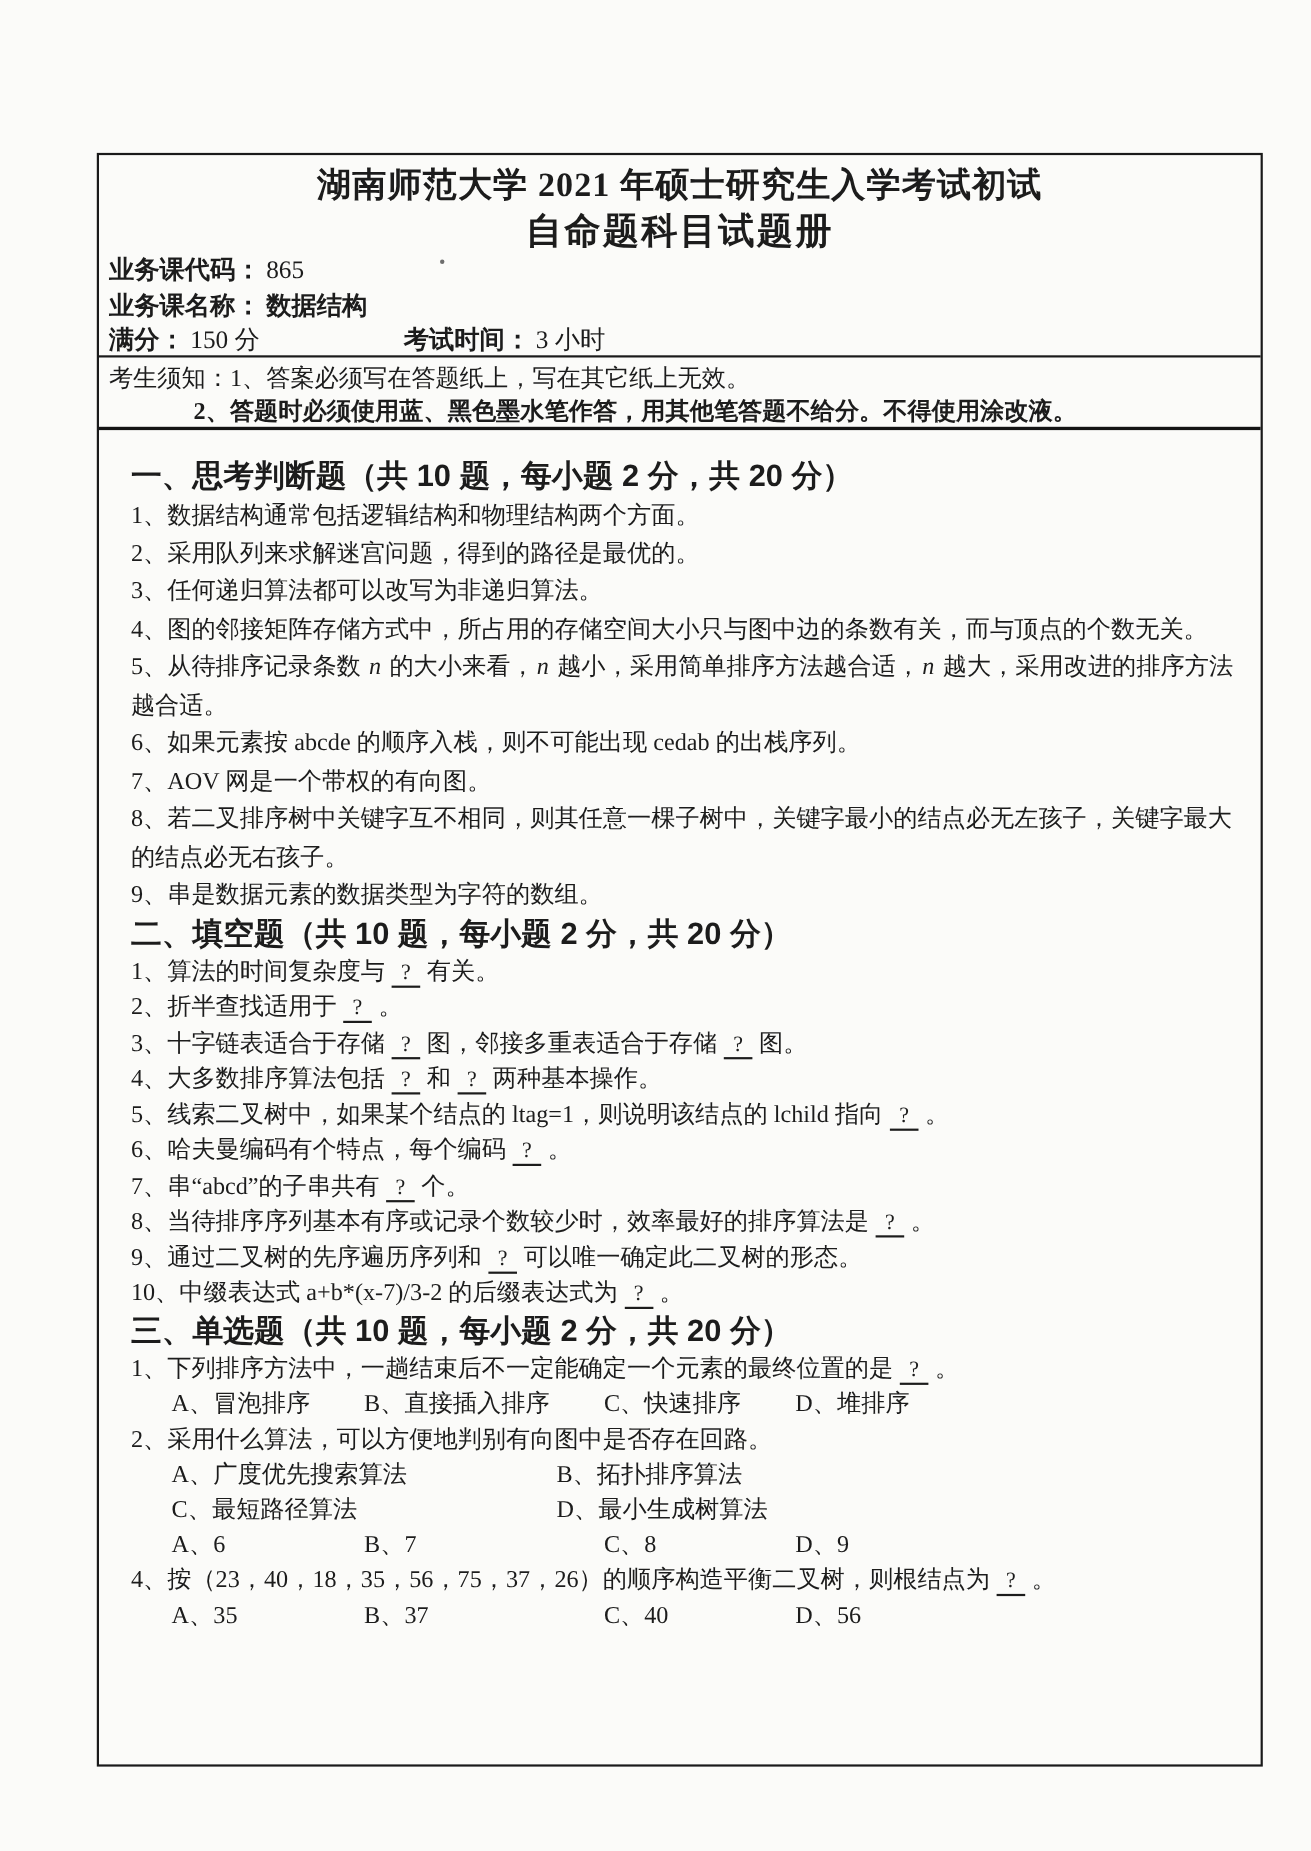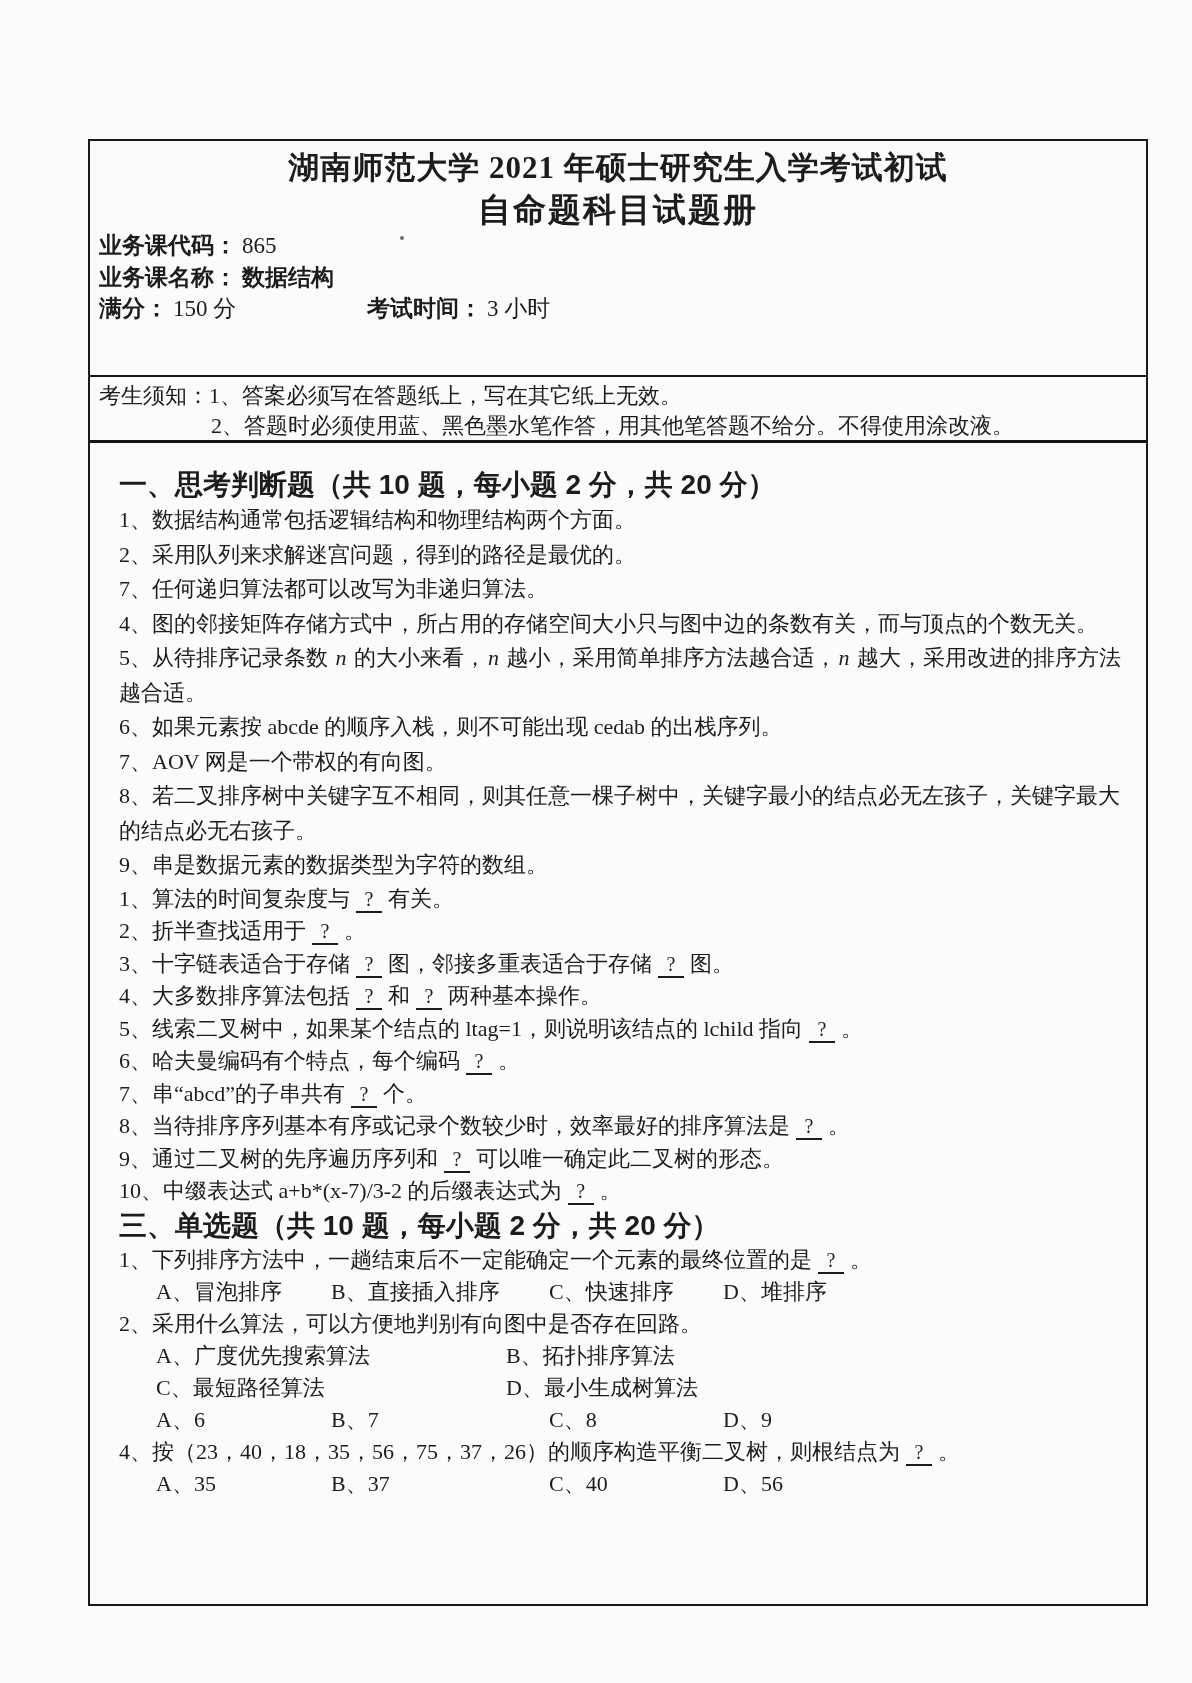--- a/index.html
+++ b/index.html
@@ -14,21 +14,21 @@
 
   .main-box {
     position: absolute;
     left: 88px; top: 139px;
     width: 1060px; height: 1467px;
     border: 2px solid #1a1a1a;
     display: flex; flex-direction: column;
   }
 
   
-  .header-area { height: 236px; border-bottom: 2px solid #1a1a1a; }
+  .header-area { height: 184px; border-bottom: 2px solid #1a1a1a; }
   .title1 {
     text-align: center; font-size: 31px; font-weight: 600;
     letter-spacing: 1px; margin-top: 8px; line-height: 37px;
   }
   .title2 {
     text-align: center; font-size: 33px; font-weight: 700;
     font-family: "Liberation Sans", "DejaVu Sans", sans-serif;
     letter-spacing: 2px; margin-top: 4px; line-height: 40px;
   }
   .meta-row { padding-left: 9px; font-size: 23px; line-height: 30.5px; }
@@ -38,21 +38,21 @@
   }
   .meta-value { margin-left: 5px; }
   .pair { display: inline-block; }
   .pair-1 { width: 268px; }
 
   
   .notice-area {
     height: 66px; border-bottom: 3px solid #141414;
     padding: 4px 8px 0 9px; font-size: 22px; line-height: 30px;
   }
-  .notice-line2 { margin-left: 112px; }
+  .notice-line2 { margin-left: 77px; font-weight: bold; }
 
   
   .content-area { flex: 1; padding: 24px 12px 0 29px; font-size: 22px; }
   .sec-h {
     font-family: "Liberation Sans", "DejaVu Sans", sans-serif;
     font-weight: 700; font-size: 28px; line-height: 36px;
   }
   .s1 .q { line-height: 34.5px; }
   .s2 .q { line-height: 32.5px; }
   .s3 .q { line-height: 32px; }
@@ -104,30 +104,31 @@
         <span>2、答题时必须使用蓝、黑色墨水笔作答，用其他笔答题不给分。不得使用涂改液。</span>
       </div>
     </div>
 
     <div class="content-area">
 
       <div class="section s1">
         <div class="sec-h">一、思考判断题（共 10 题，每小题 2 分，共 20 分）</div>
         <div class="q"><span>1、数据结构通常包括逻辑结构和物理结构两个方面。</span></div>
         <div class="q"><span>2、采用队列来求解迷宫问题，得到的路径是最优的。</span></div>
-        <div class="q"><span>7、任何递归算法都可以改写为非递归算法。</span></div>
+        <div class="q"><span>3、任何递归算法都可以改写为非递归算法。</span></div>
         <div class="q"><span>4、图的邻接矩阵存储方式中，所占用的存储空间大小只与图中边的条数有关，而与顶点的个数无关。</span></div>
         <div class="q"><span>5、从待排序记录条数 </span><span class="ital">n</span><span> 的大小来看，</span><span class="ital">n</span><span> 越小，采用简单排序方法越合适，</span><span class="ital">n</span><span> 越大，采用改进的排序方法越合适。</span></div>
         <div class="q"><span>6、如果元素按 abcde 的顺序入栈，则不可能出现 cedab 的出栈序列。</span></div>
         <div class="q"><span>7、AOV 网是一个带权的有向图。</span></div>
         <div class="q"><span>8、若二叉排序树中关键字互不相同，则其任意一棵子树中，关键字最小的结点必无左孩子，关键字最大的结点必无右孩子。</span></div>
         <div class="q"><span>9、串是数据元素的数据类型为字符的数组。</span></div>
       </div>
 
       <div class="section s2">
+        <div class="sec-h">二、填空题（共 10 题，每小题 2 分，共 20 分）</div>
         <div class="q"><span>1、算法的时间复杂度与</span><span class="blank">?</span><span>有关。</span></div>
         <div class="q"><span>2、折半查找适用于</span><span class="blank">?</span><span>。</span></div>
         <div class="q"><span>3、十字链表适合于存储</span><span class="blank">?</span><span>图，邻接多重表适合于存储</span><span class="blank">?</span><span>图。</span></div>
         <div class="q"><span>4、大多数排序算法包括</span><span class="blank">?</span><span>和</span><span class="blank">?</span><span>两种基本操作。</span></div>
         <div class="q"><span>5、线索二叉树中，如果某个结点的 ltag=1，则说明该结点的 lchild 指向</span><span class="blank">?</span><span>。</span></div>
         <div class="q"><span>6、哈夫曼编码有个特点，每个编码</span><span class="blank">?</span><span>。</span></div>
         <div class="q"><span>7、串“abcd”的子串共有</span><span class="blank">?</span><span>个。</span></div>
         <div class="q"><span>8、当待排序序列基本有序或记录个数较少时，效率最好的排序算法是</span><span class="blank">?</span><span>。</span></div>
         <div class="q"><span>9、通过二叉树的先序遍历序列和</span><span class="blank">?</span><span>可以唯一确定此二叉树的形态。</span></div>
         <div class="q"><span>10、中缀表达式 a+b*(x-7)/3-2 的后缀表达式为</span><span class="blank">?</span><span>。</span></div>

